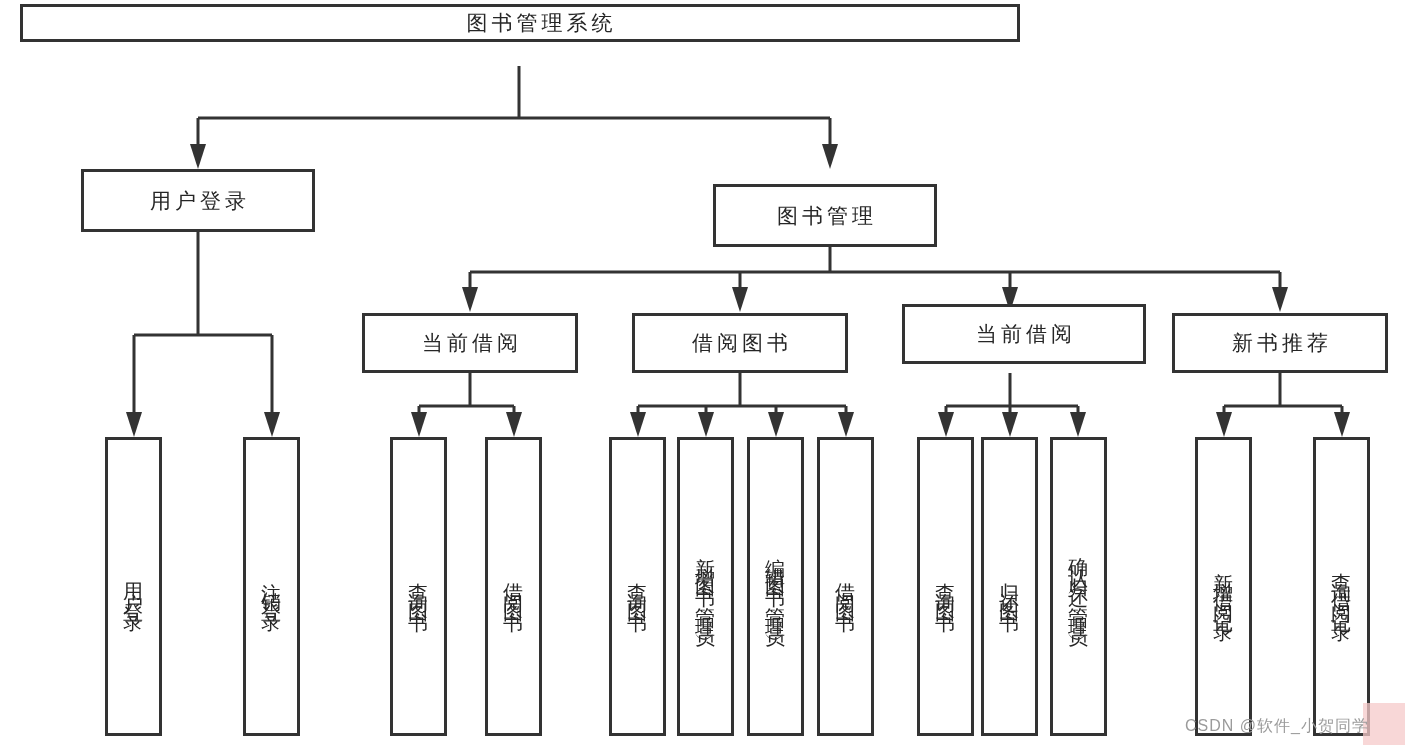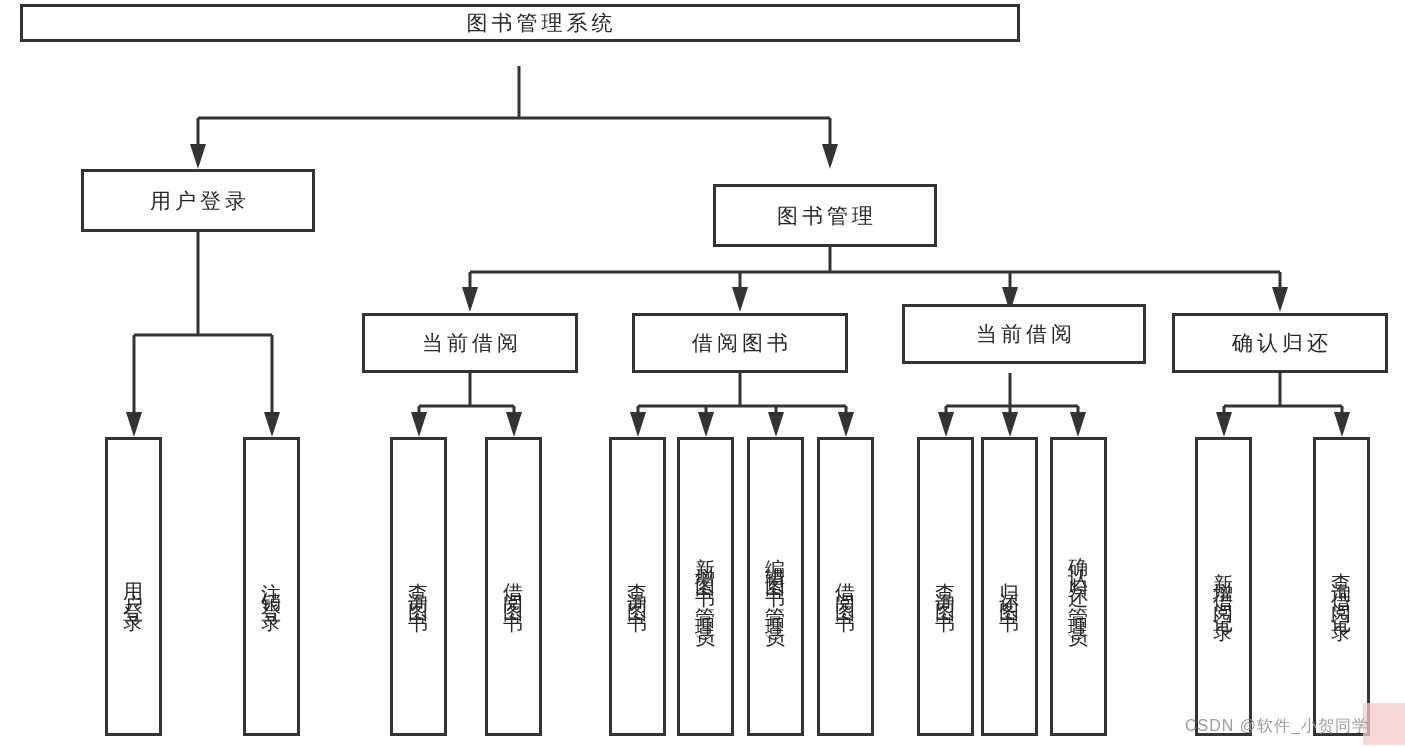--- a/index.html
+++ b/index.html
@@ -115,21 +115,21 @@
   </svg>
 
   <div class="node h" style="left:20px; top:4px; width:1000px; height:38px;padding-left:39px;">图书管理系统</div>
 
   <div class="node h" style="left:81px; top:169px; width:234px; height:63px;">用户登录</div>
   <div class="node h" style="left:713px; top:169px; width:224px; height:63px;margin-top:15px;">图书管理</div>
 
   <div class="node h" style="left:362px; top:313px; width:216px; height:60px;">当前借阅</div>
   <div class="node h" style="left:632px; top:313px; width:216px; height:60px;">借阅图书</div>
   <div class="node h" style="left:902px; top:304px; width:244px; height:60px;">当前借阅</div>
-  <div class="node h" style="left:1172px; top:313px; width:216px; height:60px;">确认归还</div>
+  <div class="node h" style="left:1172px; top:313px; width:216px; height:60px;">新书推荐</div>
 
   <div class="node leaf" style="left:105px; top:437px; width:57px; height:299px;">用户登录</div>
   <div class="node leaf" style="left:243px; top:437px; width:57px; height:299px;">注销登录</div>
   <div class="node leaf" style="left:390px; top:437px; width:57px; height:299px;">查询图书</div>
   <div class="node leaf" style="left:485px; top:437px; width:57px; height:299px;">借阅图书</div>
   <div class="node leaf" style="left:609px; top:437px; width:57px; height:299px;">查询图书</div>
   <div class="node leaf" style="left:677px; top:437px; width:57px; height:299px;">新增图书（管理员）</div>
   <div class="node leaf" style="left:747px; top:437px; width:57px; height:299px;">编辑图书（管理员）</div>
   <div class="node leaf" style="left:817px; top:437px; width:57px; height:299px;">借阅图书</div>
   <div class="node leaf" style="left:917px; top:437px; width:57px; height:299px;">查询图书</div>

